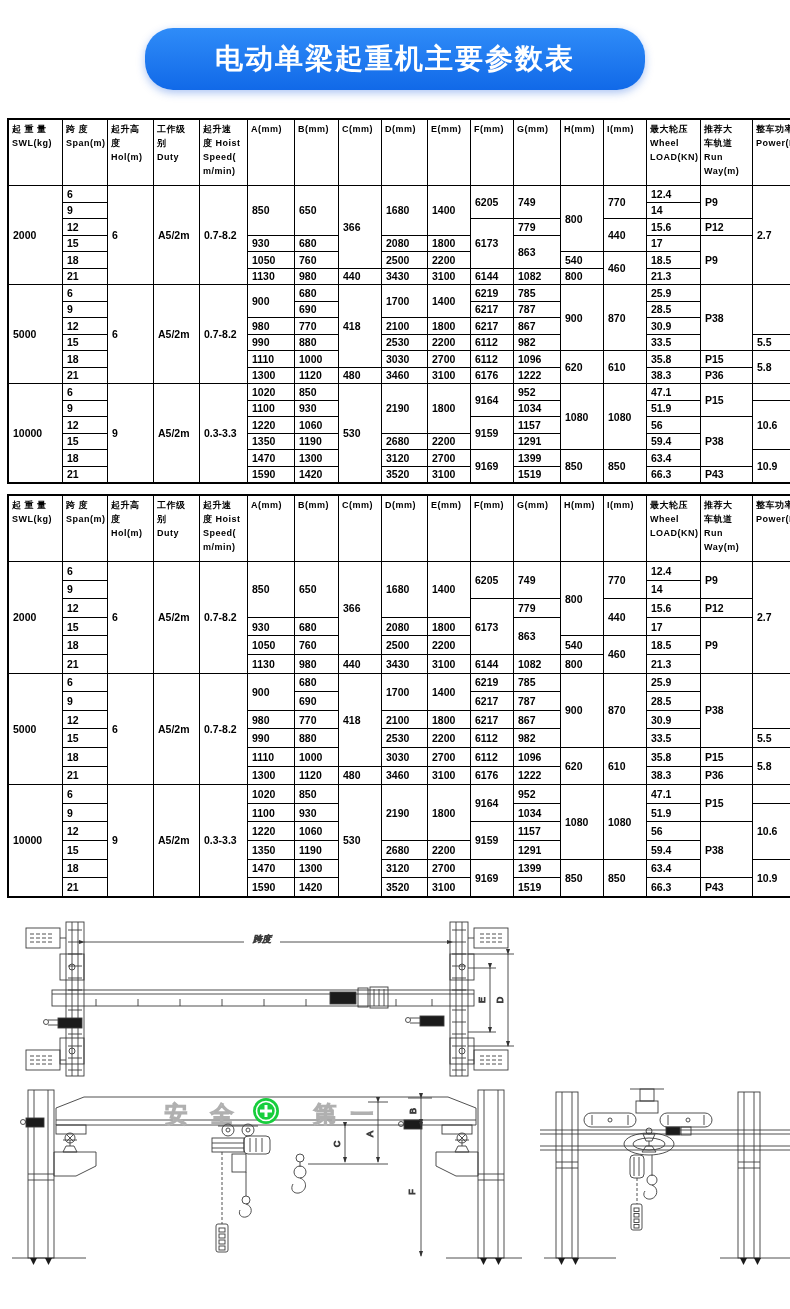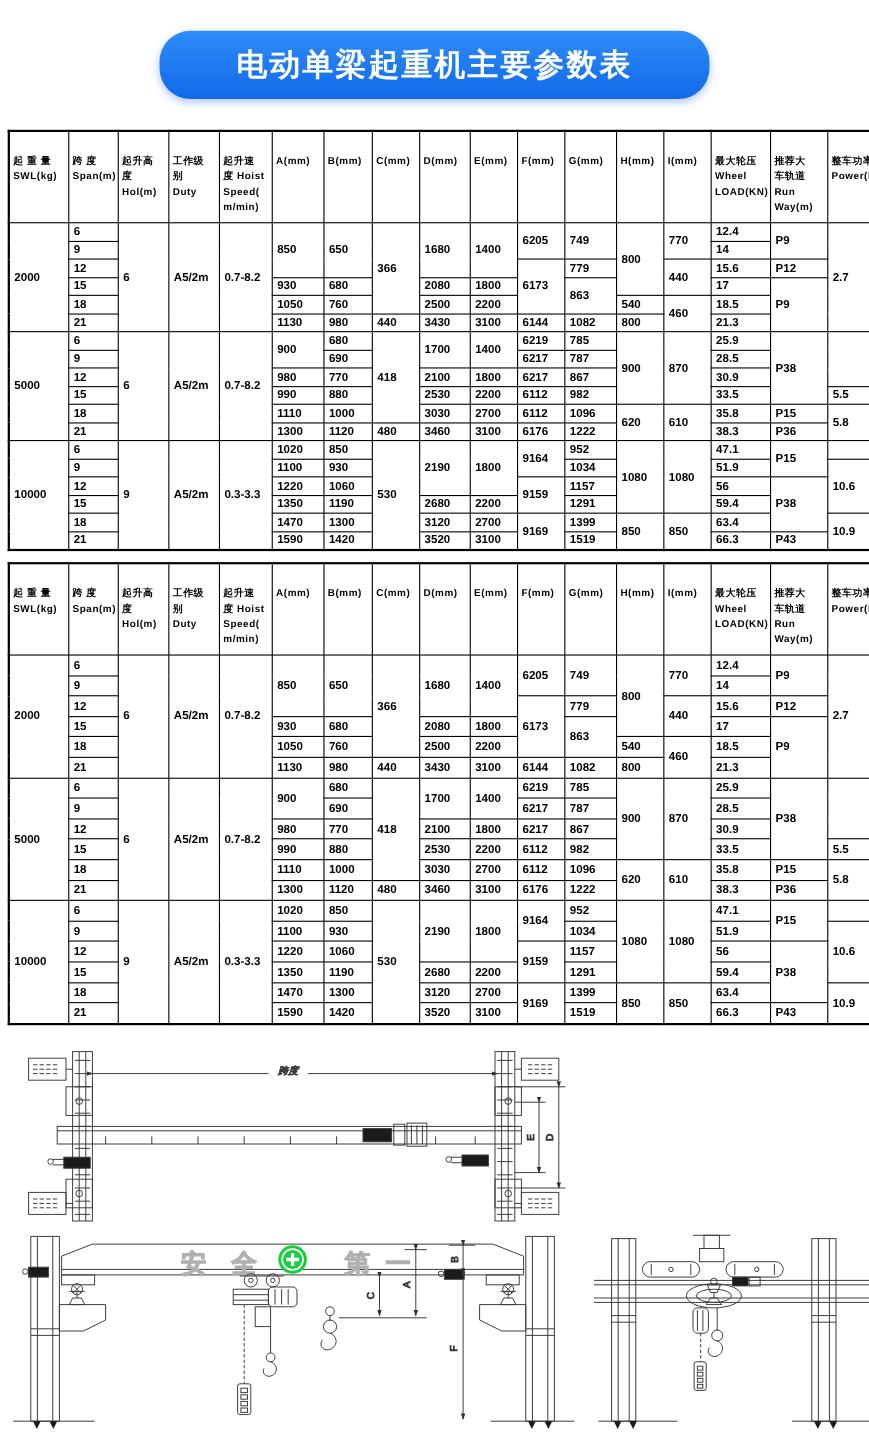--- a/index.html
+++ b/index.html
@@ -13,21 +13,21 @@
   }
   .banner span{color:#fff;font-size:28px;font-weight:bold;letter-spacing:2px;}
   .tables{padding:28px 7px 0 7px;}
   table.params{
     border-collapse:collapse;table-layout:fixed;width:776px;
     border:2px solid #000;background:#fff;
   }
   .params th,.params td{border:1px solid #000;overflow:hidden;white-space:nowrap;color:#000;}
   .params th{
     font-size:9px;font-weight:bold;text-align:left;vertical-align:top;
-    padding:20px 1px 0 3px;height:62px;line-height:1.55;letter-spacing:0.5px;
+    padding:3px 1px 0 3px;height:62px;line-height:1.55;letter-spacing:0.5px;
   }
   .params td{font-size:10.5px;font-weight:bold;padding:0 0 0 4px;text-align:left;vertical-align:middle;}
   .t1 td{height:15.5px;}
   .t2{margin-top:10px;}
   .t2 td{height:17.6px;}
   .drawings{margin-top:14px;}
   svg text{font-family:"Liberation Sans","DejaVu Sans",sans-serif;}
   .dimlabel{font-size:9px;fill:#333;}
   .wm{font-size:23px;font-weight:bold;fill:#ffffff;stroke:#b0b0b0;stroke-width:1px;}
 </style>

